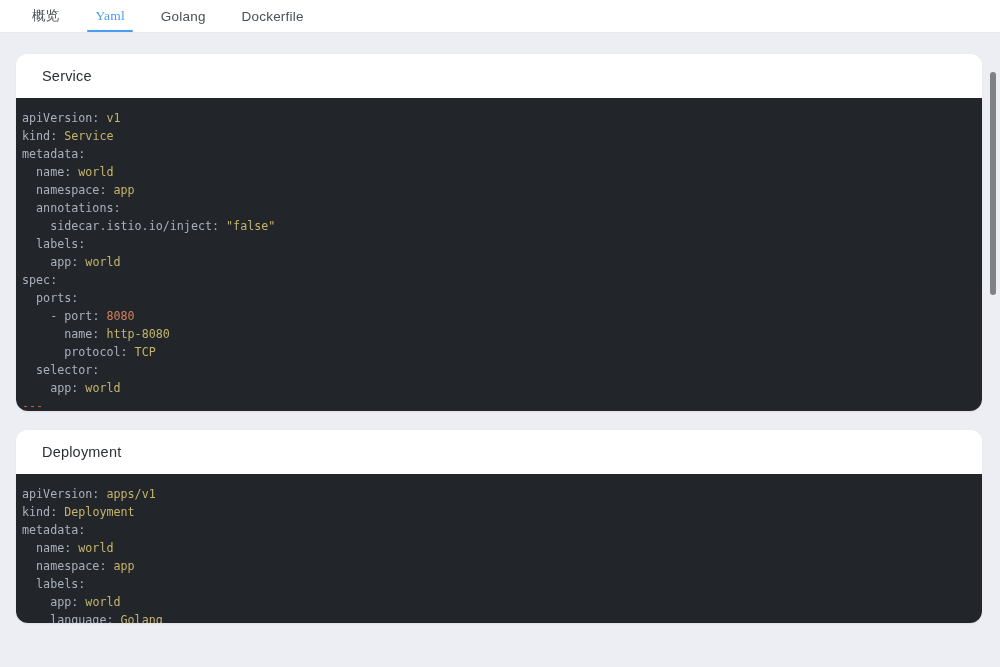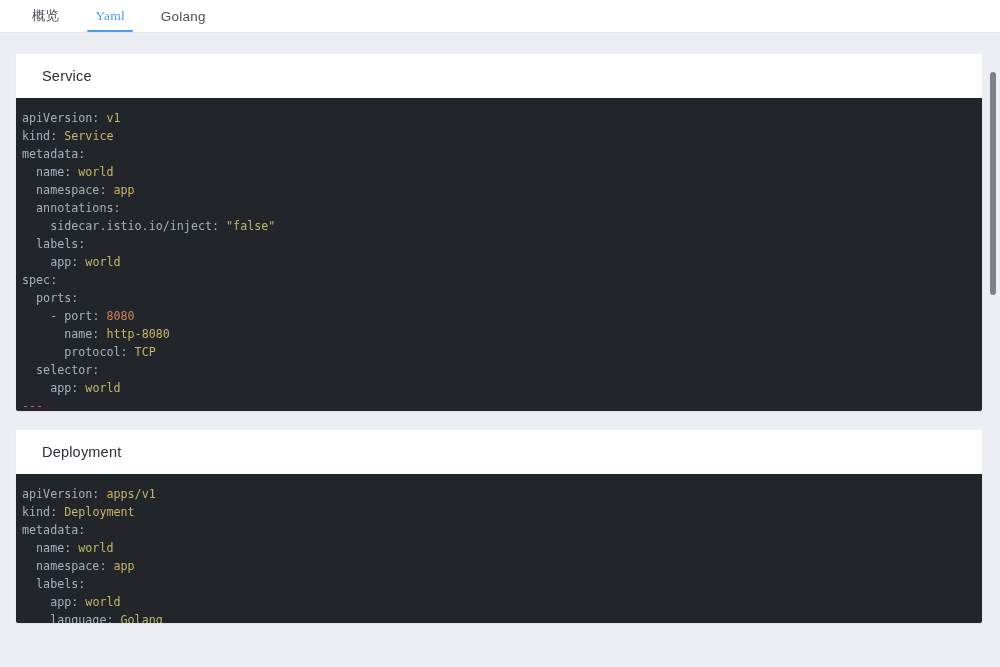--- a/index.html
+++ b/index.html
@@ -54,21 +54,21 @@
     width: 1000px;
     height: 634px;
     overflow: hidden;
     background: #eceef3;
   }
   .scrollinner { padding: 21px 18px 0 16px; }
 
   
   .card {
     background: #ffffff;
-    border-radius: 2px;
+    border-radius: 12px;
     box-shadow: 0 1px 2px rgba(0,0,0,.06);
     margin-bottom: 19px;
     overflow: hidden;
   }
   .card-header {
     height: 44px;
     display: flex;
     align-items: center;
     padding: 0 0 0 26px;
     background: #ffffff;
@@ -128,20 +128,23 @@
   <div class="tabbar" id="tabbar">
       <div class="tab">
         <span>概览</span>
       </div>
       <div class="tab active">
         <span>Yaml</span>
       </div>
       <div class="tab">
         <span>Golang</span>
       </div>
+      <div class="tab">
+        <span>Dockerfile</span>
+      </div>
     </div>
 
   <div class="scrollport">
     <div class="scrollinner" id="cards">
         <div class="card">
           <div class="card-header">
             <span class="card-title">Service</span>
           </div>
           <pre class="codeblock code-service"><span class="ln"><span class="k">apiVersion: </span><span class="s">v1</span></span><span class="ln"><span class="k">kind: </span><span class="s">Service</span></span><span class="ln"><span class="k">metadata:</span></span><span class="ln"><span class="k">  name: </span><span class="s">world</span></span><span class="ln"><span class="k">  namespace: </span><span class="s">app</span></span><span class="ln"><span class="k">  annotations:</span></span><span class="ln"><span class="k">    sidecar.istio.io/inject: </span><span class="s">"false"</span></span><span class="ln"><span class="k">  labels:</span></span><span class="ln"><span class="k">    app: </span><span class="s">world</span></span><span class="ln"><span class="k">spec:</span></span><span class="ln"><span class="k">  ports:</span></span><span class="ln"><span class="p">    - </span><span class="k">port: </span><span class="n">8080</span></span><span class="ln"><span class="k">      name: </span><span class="s">http-8080</span></span><span class="ln"><span class="k">      protocol: </span><span class="s">TCP</span></span><span class="ln"><span class="k">  selector:</span></span><span class="ln"><span class="k">    app: </span><span class="s">world</span></span><span class="ln"><span class="d">---</span></span></pre>
         </div>

